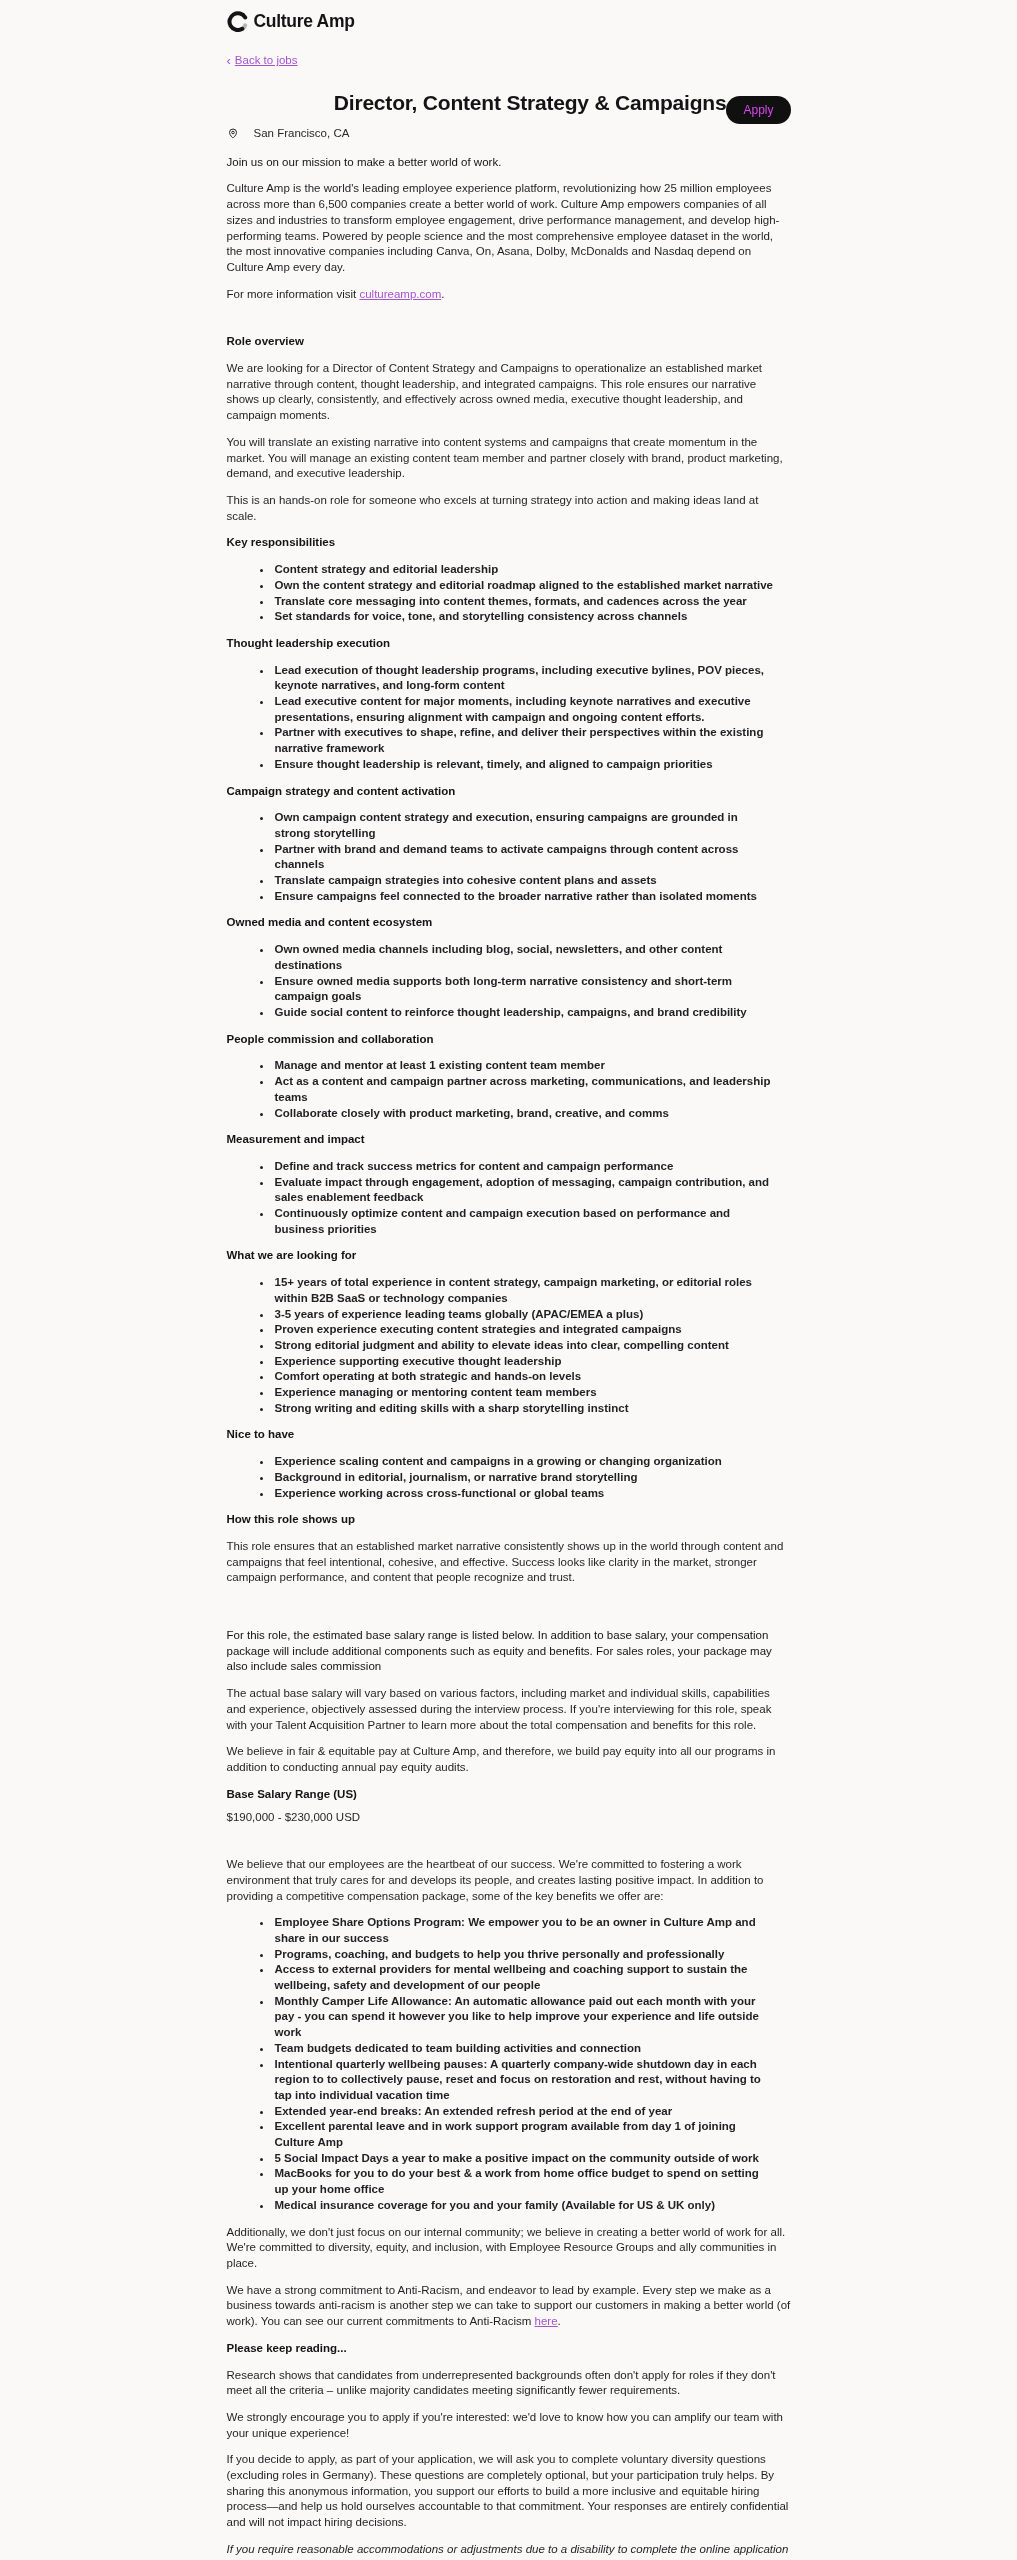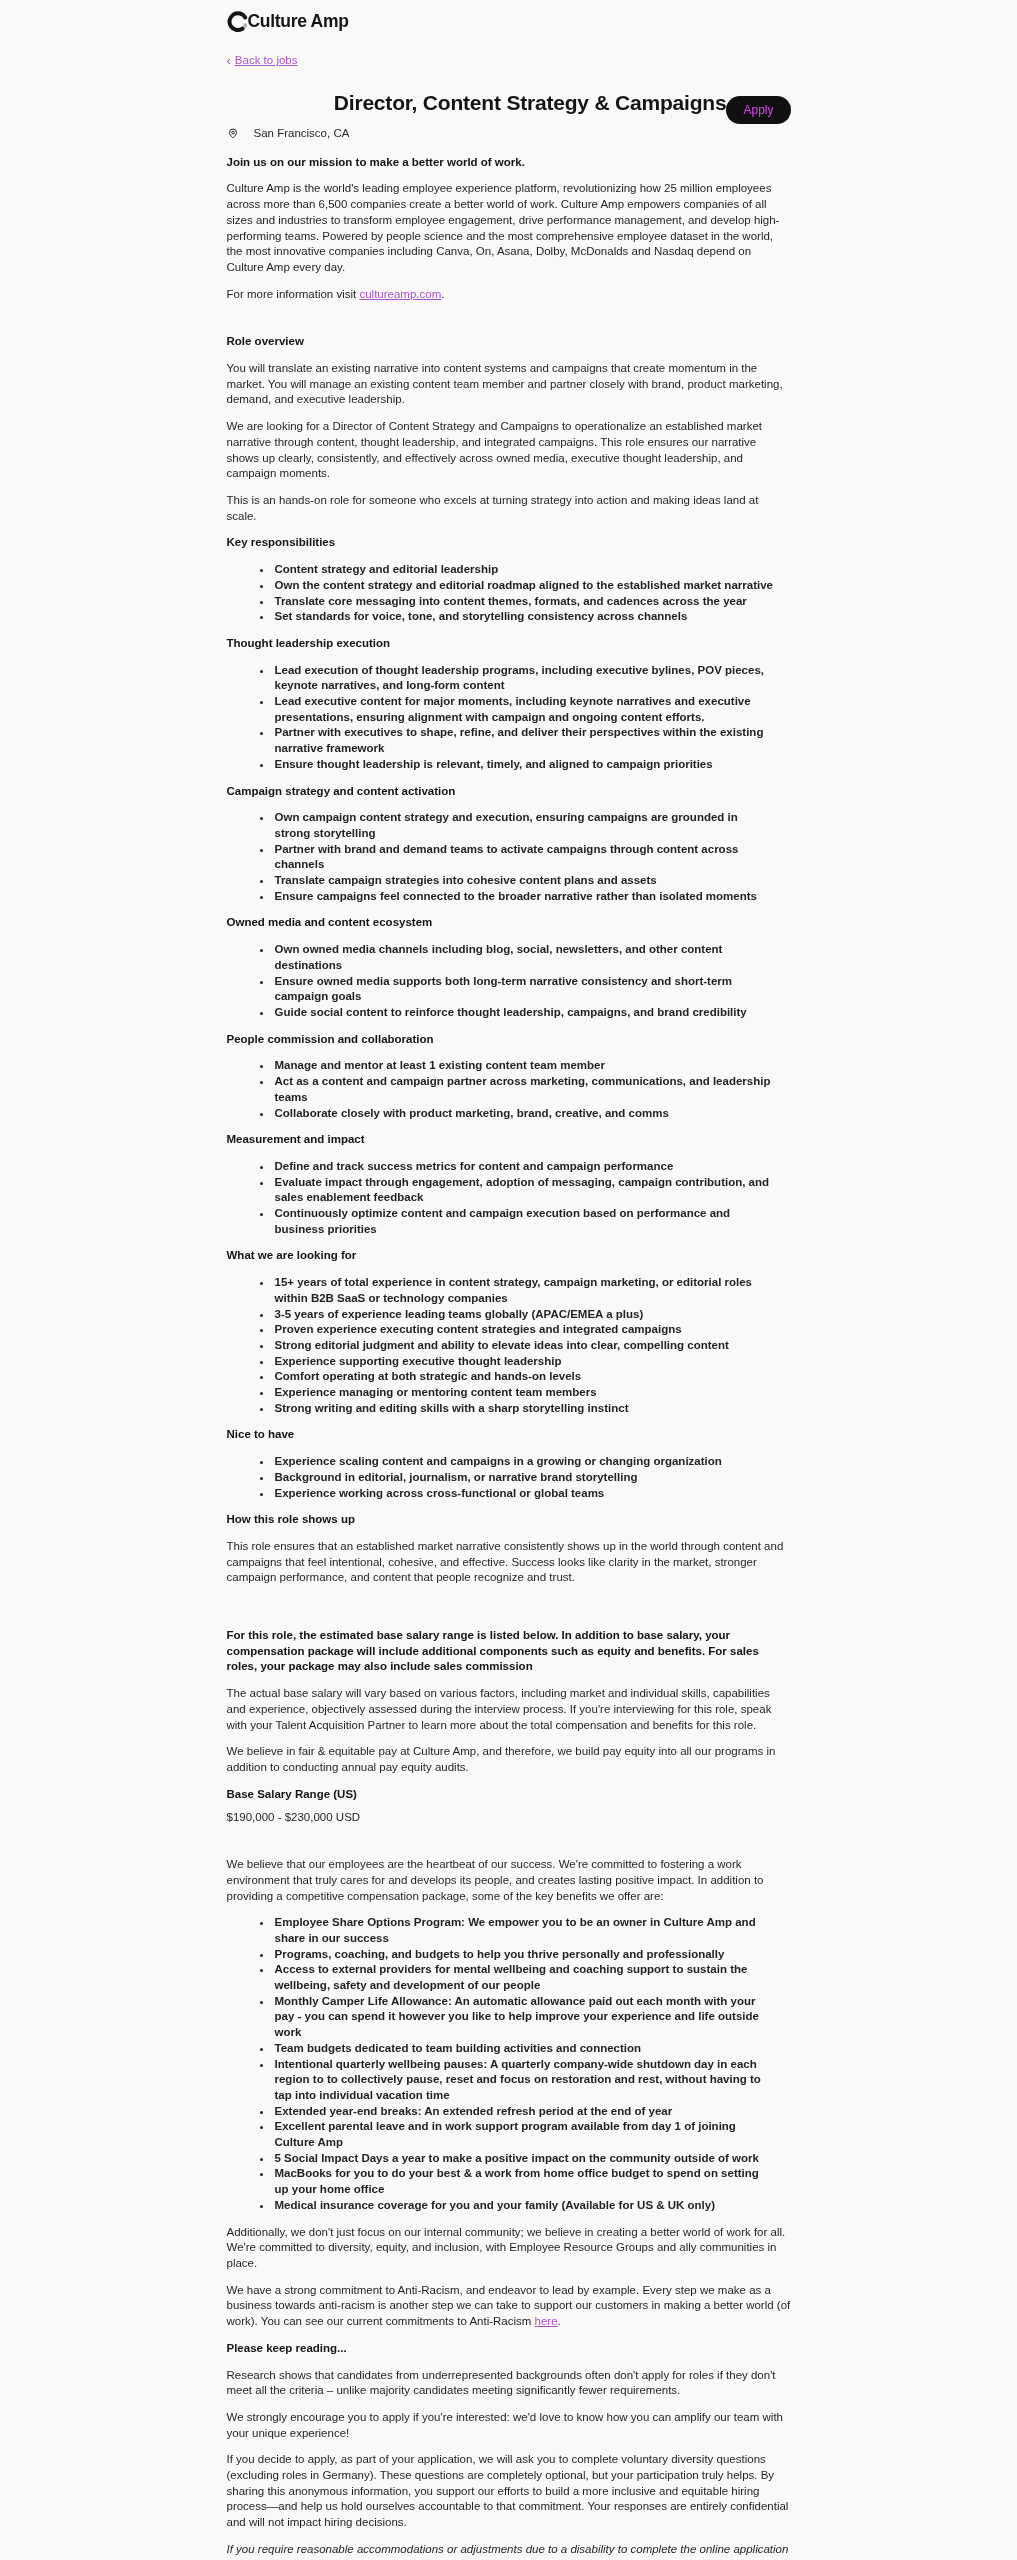--- a/index.html
+++ b/index.html
@@ -10,21 +10,21 @@
     background: #faf9f7;
     color: #1f2023;
     font-family: "Liberation Sans", "DejaVu Sans", sans-serif;
     font-size: 11.5px;
     line-height: 15.7px;
     -webkit-font-smoothing: antialiased;
   }
   .container { width: 564px; margin: 0 auto; padding-top: 11px; }
 
   
-  .logo { display: flex; align-items: center; gap: 0; cursor: pointer; }
+  .logo { display: flex; align-items: center; gap: 6px; cursor: pointer; }
   .logo-text { font-size: 17.5px; font-weight: 800; letter-spacing: -0.3px; color: #141416; }
   .back-link {
     display: inline-flex; align-items: center; gap: 4px;
     margin-top: 21px; color: #a653cf; font-size: 11.5px;
     text-decoration: none; cursor: pointer;
   }
   .back-link .chev { text-decoration: none; font-size: 13px; line-height: 11px; }
   .back-link .back-text { text-decoration: underline; }
   .title-row { display: flex; justify-content: flex-end; align-items: flex-end; margin-top: 20px; }
   h1.job-title { margin: 0; font-size: 21px; font-weight: 600; letter-spacing: -0.2px; color: #141416; line-height: 26px; }
@@ -33,21 +33,21 @@
     border-radius: 999px; padding: 7px 17px; font-size: 12px;
     font-family: inherit; line-height: 14px; margin-bottom: -8px;
   }
   .location { display: flex; align-items: center; gap: 15px; margin-top: 10px; color: #27282b; }
 
   
   main { padding-top: 13px; }
   main p, main h3 { margin: 11px 0; font-size: 11.5px; }
   main p:first-child { margin-top: 0; }
   main h3 { font-weight: 700; color: #141416; }
-  main .pb { font-weight: 700; color: #141416; }
+  main .pb { font-weight: 400; color: #141416; }
   main .pi { font-style: italic; }
   main .salary { margin-top: -3px; }
   main ul { margin: 11px 16px; padding-left: 30px; font-weight: bold; }
   main li { margin: 0; padding-left: 2px; }
   main a { color: #a653cf; text-decoration: underline; cursor: pointer; }
   .spacer { height: 12px; }
 
   svg { display: block; }
 </style>
 </head>
@@ -85,22 +85,22 @@
       <span>San Francisco, CA</span>
     </div>
   </header>
 
   <main id="job-content">
       <p class="pb">Join us on our mission to make a better world of work.</p>
       <p>Culture Amp is the world's leading employee experience platform, revolutionizing how 25 million employees across more than 6,500 companies create a better world of work. Culture Amp empowers companies of all sizes and industries to transform employee engagement, drive performance management, and develop high-performing teams. Powered by people science and the most comprehensive employee dataset in the world, the most innovative companies including Canva, On, Asana, Dolby, McDonalds and Nasdaq depend on Culture Amp every day.</p>
       <p>For more information visit <a>cultureamp.com</a>.</p>
       <div class="spacer" style="height: 10px;"></div>
       <h3>Role overview</h3>
+      <p>We are looking for a Director of Content Strategy and Campaigns to operationalize an established market narrative through content, thought leadership, and integrated campaigns. This role ensures our narrative shows up clearly, consistently, and effectively across owned media, executive thought leadership, and campaign moments.</p>
       <p>You will translate an existing narrative into content systems and campaigns that create momentum in the market. You will manage an existing content team member and partner closely with brand, product marketing, demand, and executive leadership.</p>
-      <p>We are looking for a Director of Content Strategy and Campaigns to operationalize an established market narrative through content, thought leadership, and integrated campaigns. This role ensures our narrative shows up clearly, consistently, and effectively across owned media, executive thought leadership, and campaign moments.</p>
       <p>This is an hands-on role for someone who excels at turning strategy into action and making ideas land at scale.</p>
       <h3>Key responsibilities</h3>
       <ul>
         <li>Content strategy and editorial leadership</li>
         <li>Own the content strategy and editorial roadmap aligned to the established market narrative</li>
         <li>Translate core messaging into content themes, formats, and cadences across the year</li>
         <li>Set standards for voice, tone, and storytelling consistency across channels</li>
       </ul>
       <h3>Thought leadership execution</h3>
       <ul>

